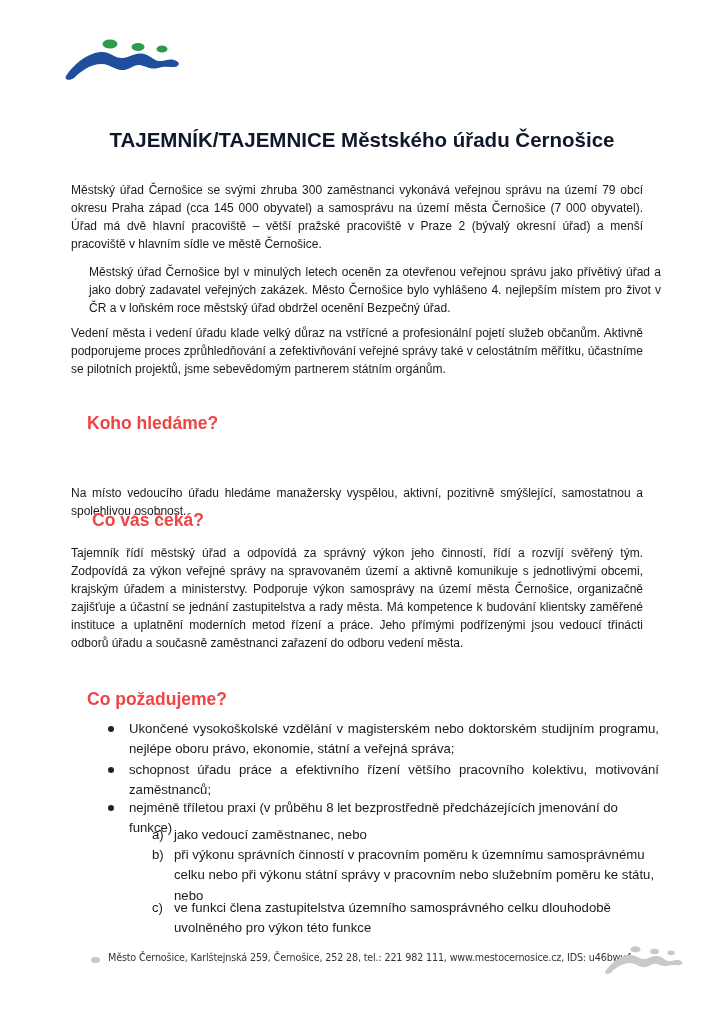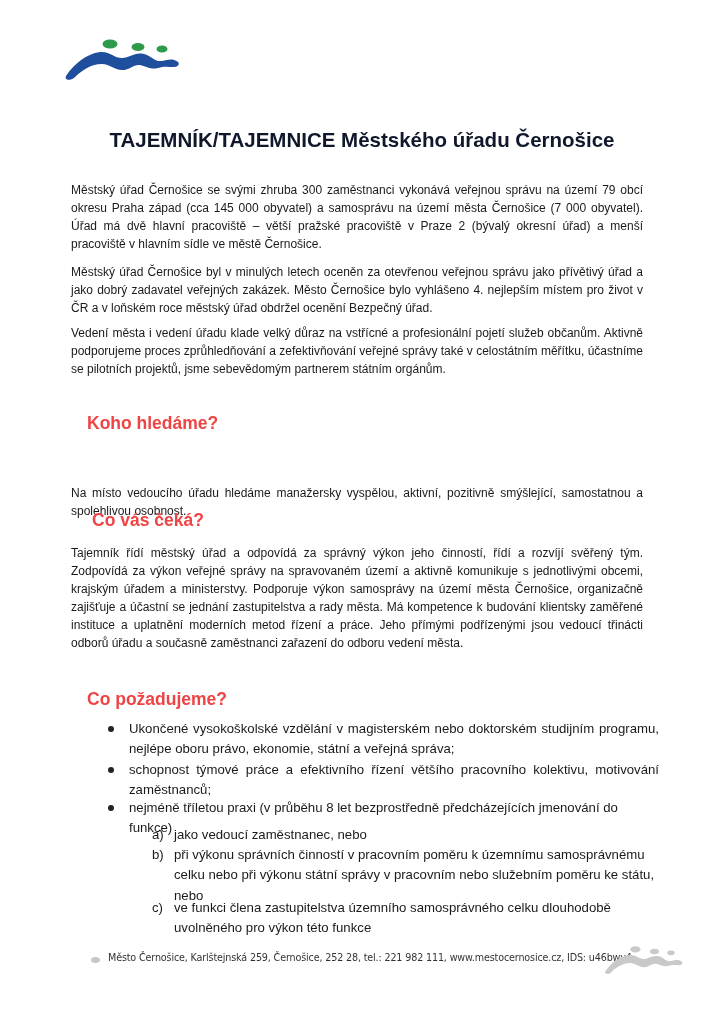--- a/index.html
+++ b/index.html
@@ -54,39 +54,39 @@
     <path d="M2,40 C10,28 22,18 36,16 C46,15 50,22 58,22 C66,22 70,16 80,18 C88,20 90,26 98,25 C104,24 108,22 114,26 C116,28 114,31 110,31 C104,31 100,30 94,32 C86,34 82,30 76,29 C70,28 66,34 58,34 C50,34 46,28 38,28 C26,28 16,36 10,42 C6,45 0,44 2,40 Z" fill="#1f4e9c"></path>
     <ellipse cx="46" cy="8" rx="7.5" ry="4.5" fill="#2e9a4b"></ellipse>
     <ellipse cx="74" cy="11" rx="6.5" ry="4" fill="#2e9a4b"></ellipse>
     <ellipse cx="98" cy="13" rx="5.5" ry="3.6" fill="#2e9a4b"></ellipse>
   </svg>
 </div>
 
 <div class="title">TAJEMNÍK/TAJEMNICE Městského úřadu Černošice</div>
 
 <div class="para" style="top:181px;">Městský úřad Černošice se svými zhruba 300 zaměstnanci vykonává veřejnou správu na území 79 obcí okresu Praha západ (cca 145 000 obyvatel) a samosprávu na území města Černošice (7 000 obyvatel). Úřad má dvě hlavní pracoviště – větší pražské pracoviště v Praze 2 (bývalý okresní úřad) a menší pracoviště v hlavním sídle ve městě Černošice.</div>
-<div class="para" style="top:263px;">Městský úřad Černošice byl v minulých letech oceněn za otevřenou veřejnou správu jako přívětivý úřad a jako dobrý zadavatel veřejných zakázek. Město Černošice bylo vyhlášeno 4. nejlepším místem pro život v ČR a v loňském roce městský úřad obdržel ocenění Bezpečný úřad.</div>
+<div class="para" style="top:263px;margin-left:18px;">Městský úřad Černošice byl v minulých letech oceněn za otevřenou veřejnou správu jako přívětivý úřad a jako dobrý zadavatel veřejných zakázek. Město Černošice bylo vyhlášeno 4. nejlepším místem pro život v ČR a v loňském roce městský úřad obdržel ocenění Bezpečný úřad.</div>
 <div class="para" style="top:324px;">Vedení města i vedení úřadu klade velký důraz na vstřícné a profesionální pojetí služeb občanům. Aktivně podporujeme proces zprůhledňování a zefektivňování veřejné správy také v celostátním měřítku, účastníme se pilotních projektů, jsme sebevědomým partnerem státním orgánům.</div>
 
 <div class="h2" style="left:87px; top:413px;">Koho hledáme?</div>
 <div class="para" style="top:456px;margin-top:28px;">Na místo vedoucího úřadu hledáme manažersky vyspělou, aktivní, pozitivně smýšlející, samostatnou a spolehlivou osobnost.</div>
 
 <div class="h2" style="left:92px; top:510px;">Co vás čeká?</div>
 <div class="para" style="top:544px;">Tajemník řídí městský úřad a odpovídá za správný výkon jeho činností, řídí a rozvíjí svěřený tým. Zodpovídá za výkon veřejné správy na spravovaném území a aktivně komunikuje s jednotlivými obcemi, krajským úřadem a ministerstvy. Podporuje výkon samosprávy na území města Černošice, organizačně zajišťuje a účastní se jednání zastupitelstva a rady města. Má kompetence k budování klientsky zaměřené instituce a uplatnění moderních metod řízení a práce. Jeho přímými podřízenými jsou vedoucí třinácti odborů úřadu a současně zaměstnanci zařazení do odboru vedení města.</div>
 
 <div class="h2" style="left:87px; top:689px;">Co požadujeme?</div>
 
 <div class="list">
   <div class="li" style="top:719px;">
     <span class="bullet" style="top:7px;"></span>
     <span class="li-text">Ukončené vysokoškolské vzdělání v magisterském nebo doktorském studijním programu, nejlépe oboru právo, ekonomie, státní a veřejná správa;</span>
   </div>
   <div class="li" style="top:760px;">
     <span class="bullet" style="top:7px;"></span>
-    <span class="li-text">schopnost týmové práce a efektivního řízení většího pracovního kolektivu, motivování zaměstnanců;</span>
+    <span class="li-text">schopnost úřadu práce a efektivního řízení většího pracovního kolektivu, motivování zaměstnanců;</span>
   </div>
   <div class="li" style="top:798px;">
     <span class="bullet" style="top:7px;"></span>
     <span class="li-text left" style="width:510px;">nejméně tříletou praxi (v průběhu 8 let bezprostředně předcházejících jmenování do funkce)</span>
   </div>
 
   <div class="li" style="top:825px;">
     <span class="sub-label">a)</span>
     <span class="sub-text">jako vedoucí zaměstnanec, nebo</span>
   </div>

